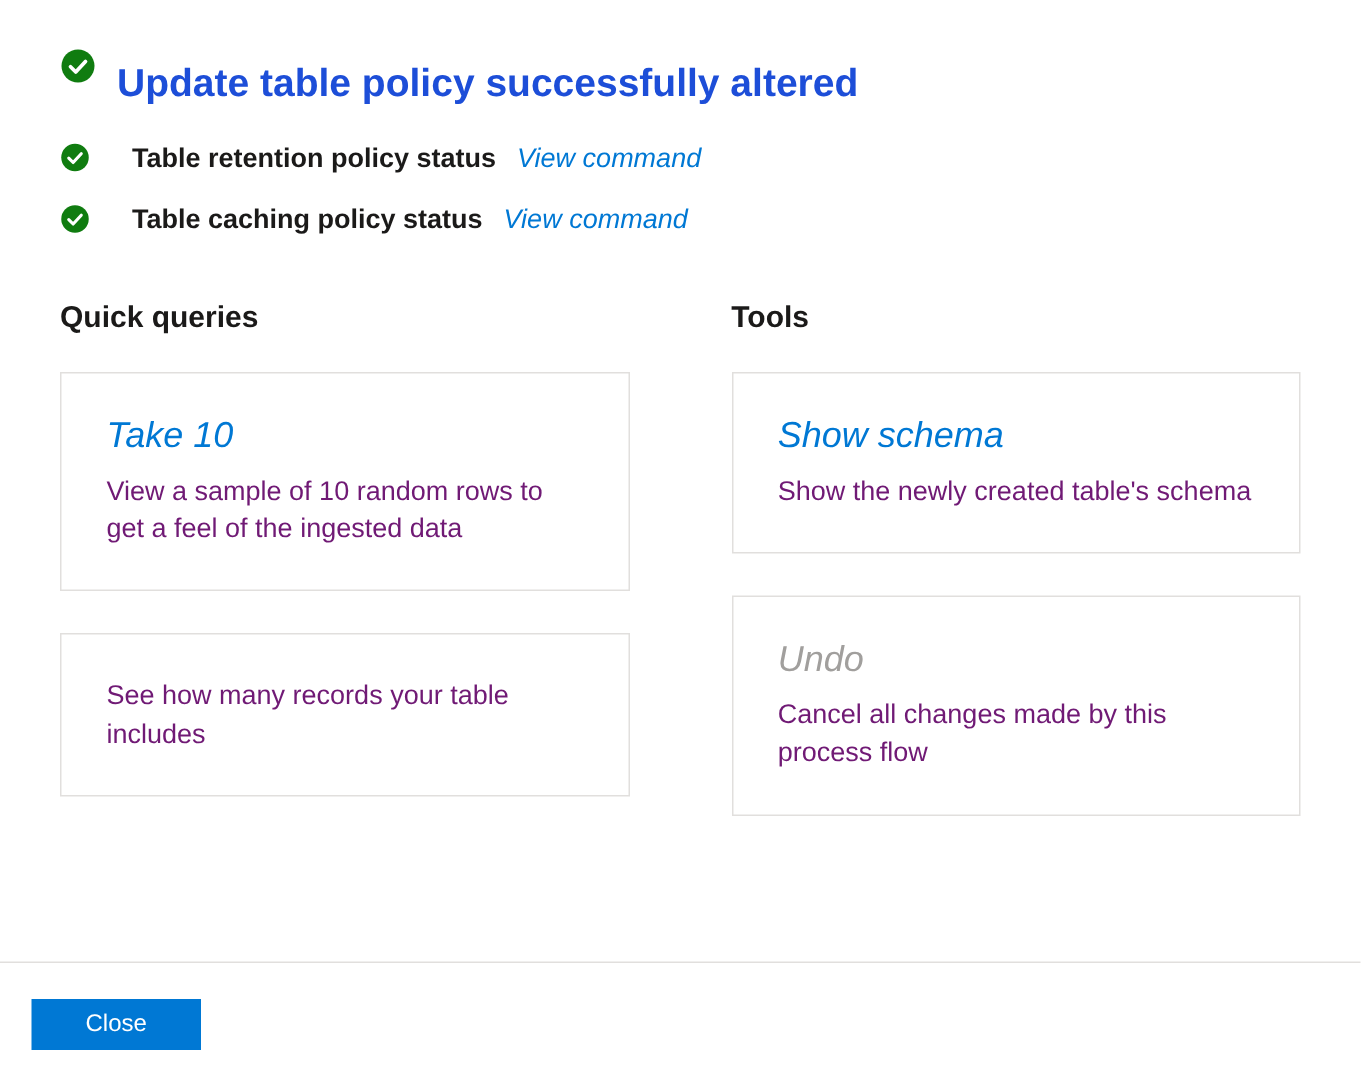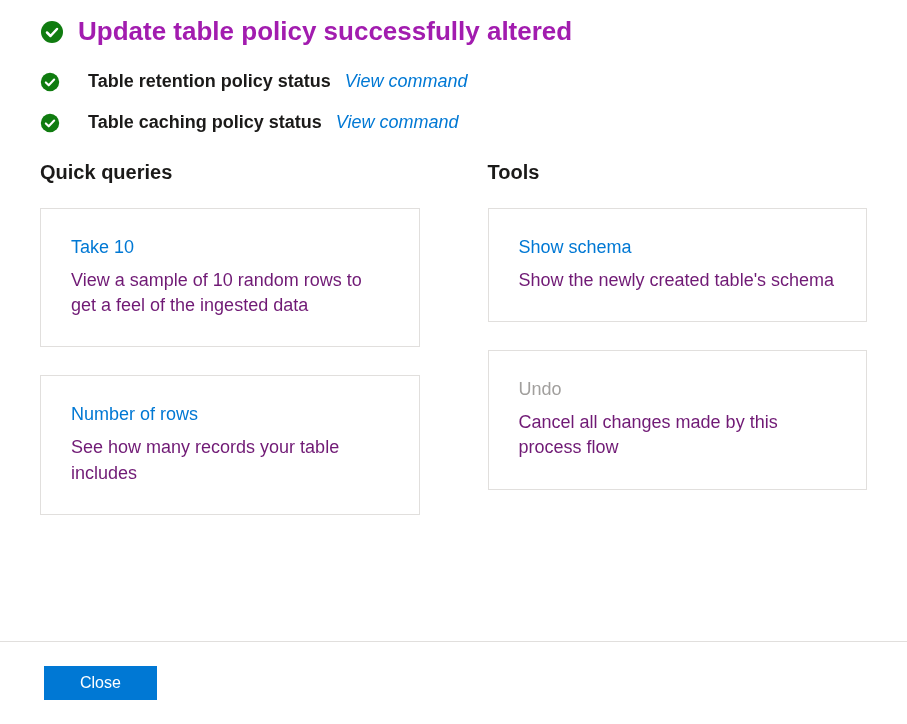--- a/index.html
+++ b/index.html
@@ -20,25 +20,26 @@
     }
     .header-row {
       display: flex;
       align-items: center;
       gap: 14px;
       margin-bottom: 24px;
     }
     .header-title {
       font-size: 26px;
       font-weight: 600;
-      color: #a21caf;
+      color: #1d4ed8;
+      margin-top: 24px;
     }
     .status-row {
       display: flex;
-      align-items: flex-end;
+      align-items: flex-start;
       gap: 14px;
       margin-bottom: 20px;
       padding-left: 0;
     }
     .status-label {
       font-size: 18px;
       font-weight: 600;
       color: #1b1a19;
       margin-left: 14px;
     }
@@ -56,61 +57,62 @@
       flex-shrink: 0;
     }
     .check-icon-lg {
       width: 24px;
       height: 24px;
       flex-shrink: 0;
     }
     .sections {
       display: flex;
       gap: 68px;
-      margin-top: 28px;
+      margin-top: 44px;
     }
     .section {
       flex: 1;
     }
     .section-title {
       font-size: 20px;
       font-weight: 600;
       color: #1b1a19;
       margin-bottom: 24px;
     }
     .card {
       border: 1px solid #e1dfdd;
       padding: 28px 30px;
       margin-bottom: 28px;
       background: #ffffff;
     }
     .card-title {
-      font-size: 18px;
+      font-size: 24px;
       font-weight: 400;
       margin-bottom: 10px;
+      font-style: italic;
     }
     .card-title.link-title {
       color: #0078d4;
       cursor: pointer;
     }
     .card-title.disabled {
       color: #a19f9d;
     }
     .card-desc {
       font-size: 18px;
       color: #701a75;
       line-height: 1.4;
     }
     .footer {
       position: absolute;
       bottom: 0;
       left: 0;
       right: 0;
       border-top: 1px solid #e1dfdd;
-      padding: 24px 44px;
+      padding: 24px 21px;
     }
     .btn-primary {
       background: #0078d4;
       color: #ffffff;
       border: none;
       font-size: 16px;
       font-weight: 400;
       padding: 8px 36px;
       cursor: pointer;
       font-family: inherit;
@@ -149,21 +151,20 @@
   <div class="sections">
     <div class="section">
       <h2 class="section-title">Quick queries</h2>
 
       <div class="card">
         <div class="card-title link-title">Take 10</div>
         <div class="card-desc">View a sample of 10 random rows to get a feel of the ingested data</div>
       </div>
 
       <div class="card">
-        <div class="card-title link-title">Number of rows</div>
         <div class="card-desc">See how many records your table includes</div>
       </div>
     </div>
 
     <div class="section">
       <h2 class="section-title">Tools</h2>
 
       <div class="card">
         <div class="card-title link-title">Show schema</div>
         <div class="card-desc">Show the newly created table's schema</div>

